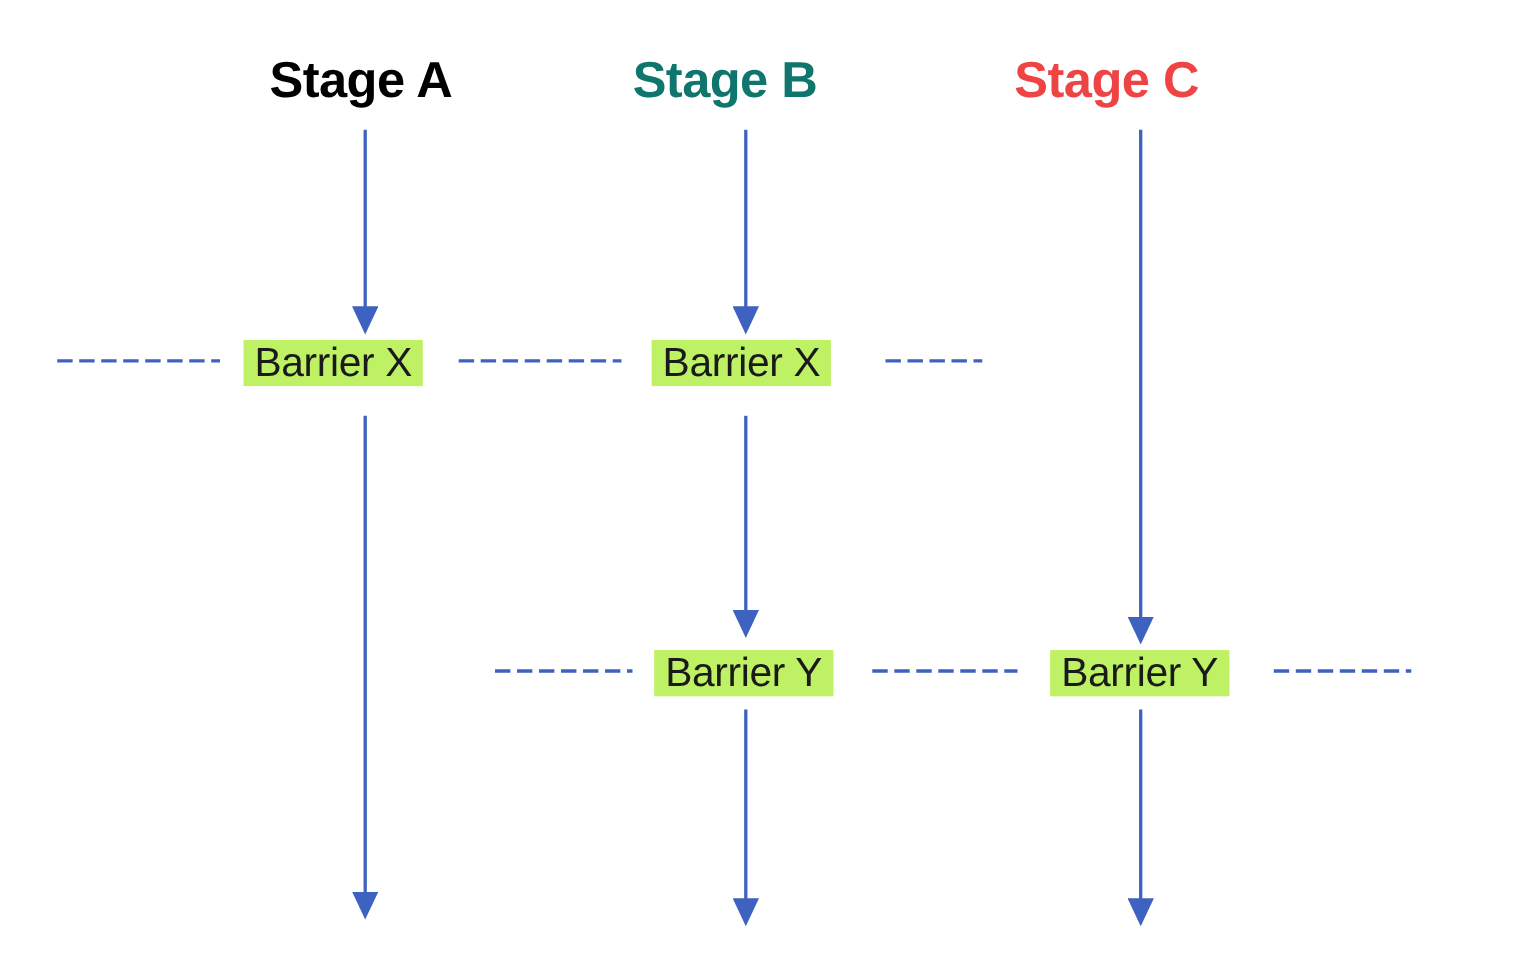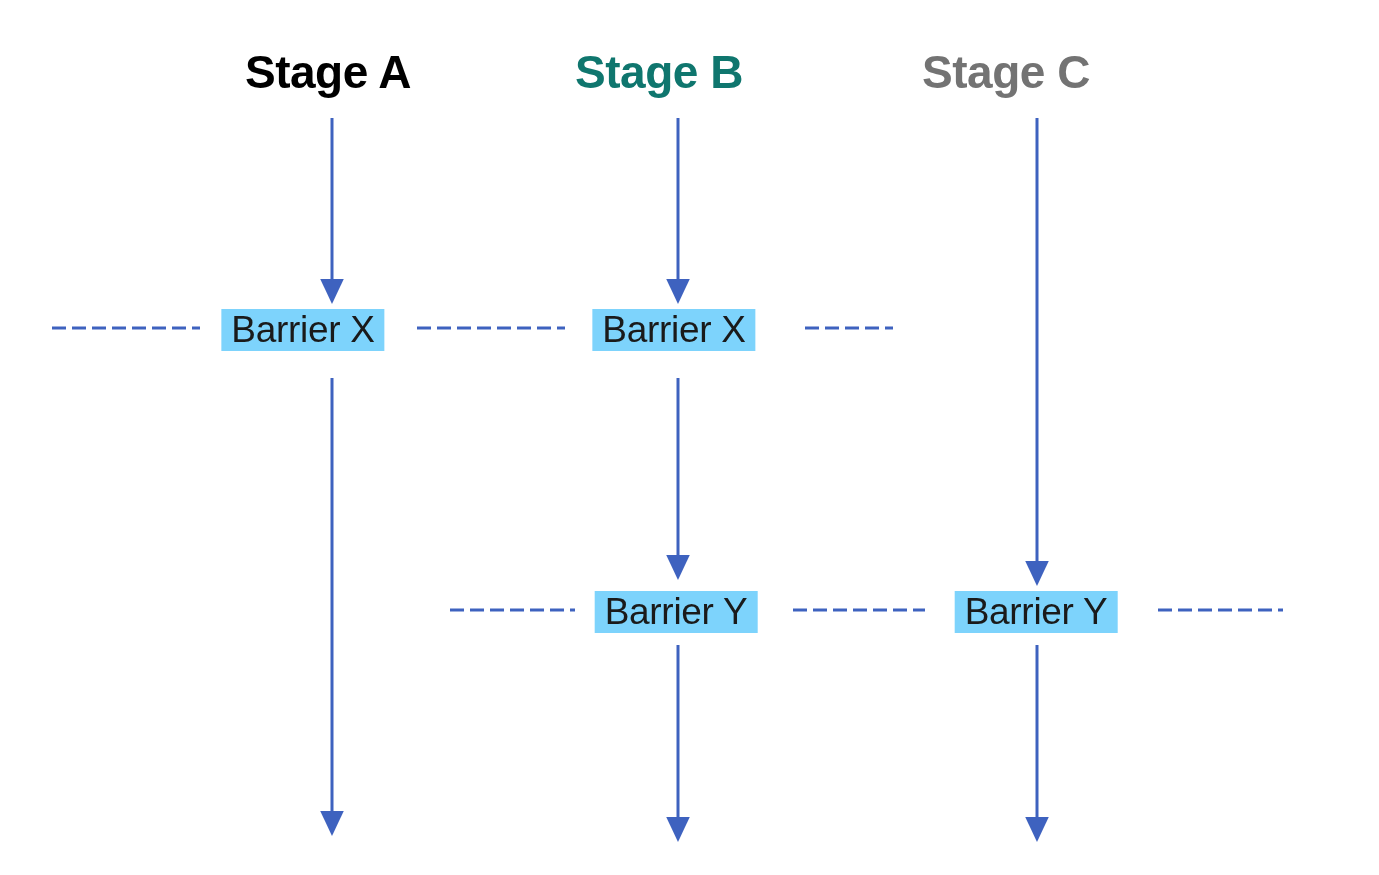--- a/index.html
+++ b/index.html
@@ -34,21 +34,21 @@
     letter-spacing: -0.5px;
   }
   .barrier-label {
     position: absolute;
     font-family: "Liberation Sans", sans-serif;
     font-weight: normal;
     font-size: 37px;
     color: #1a1a1a;
     white-space: nowrap;
     transform: translate(-50%, -50%);
-    background: #7dd3fc;
+    background: #bef264;
     padding: 0 10px;
     letter-spacing: -0.3px;
     text-align: center;
   }
 </style>
 </head>
 <body>
 
 <div id="canvas">
 
@@ -73,21 +73,21 @@
         <line x1="805" y1="328" x2="893" y2="328" stroke="#3e62bf" stroke-width="3" stroke-dasharray="14 6"></line>
         <line x1="450" y1="610" x2="575" y2="610" stroke="#3e62bf" stroke-width="3" stroke-dasharray="14 6"></line>
         <line x1="793" y1="610" x2="925" y2="610" stroke="#3e62bf" stroke-width="3" stroke-dasharray="14 6"></line>
         <line x1="1158" y1="610" x2="1283" y2="610" stroke="#3e62bf" stroke-width="3" stroke-dasharray="14 6"></line>
       </g>
   </svg>
 
   <div id="stage-labels">
       <div class="stage-label" style="left: 328px; top: 72px; color: rgb(0, 0, 0);">Stage A</div>
       <div class="stage-label" style="left: 659px; top: 72px; color: #0f766e;">Stage B</div>
-      <div class="stage-label" style="left: 1006px; top: 72px; color: #737373;">Stage C</div>
+      <div class="stage-label" style="left: 1006px; top: 72px; color: #ef4444;">Stage C</div>
     </div>
   <div id="barrier-labels">
       <div class="barrier-label" style="left: 303px; top: 330px; color: rgb(26, 26, 26);">Barrier X</div>
       <div class="barrier-label" style="left: 674px; top: 330px; color: rgb(26, 26, 26);">Barrier X</div>
       <div class="barrier-label" style="left: 676px; top: 612px; color: rgb(26, 26, 26);">Barrier Y</div>
       <div class="barrier-label" style="left: 1036px; top: 612px; color: rgb(26, 26, 26);">Barrier Y</div>
     </div>
 
 </div>
 

